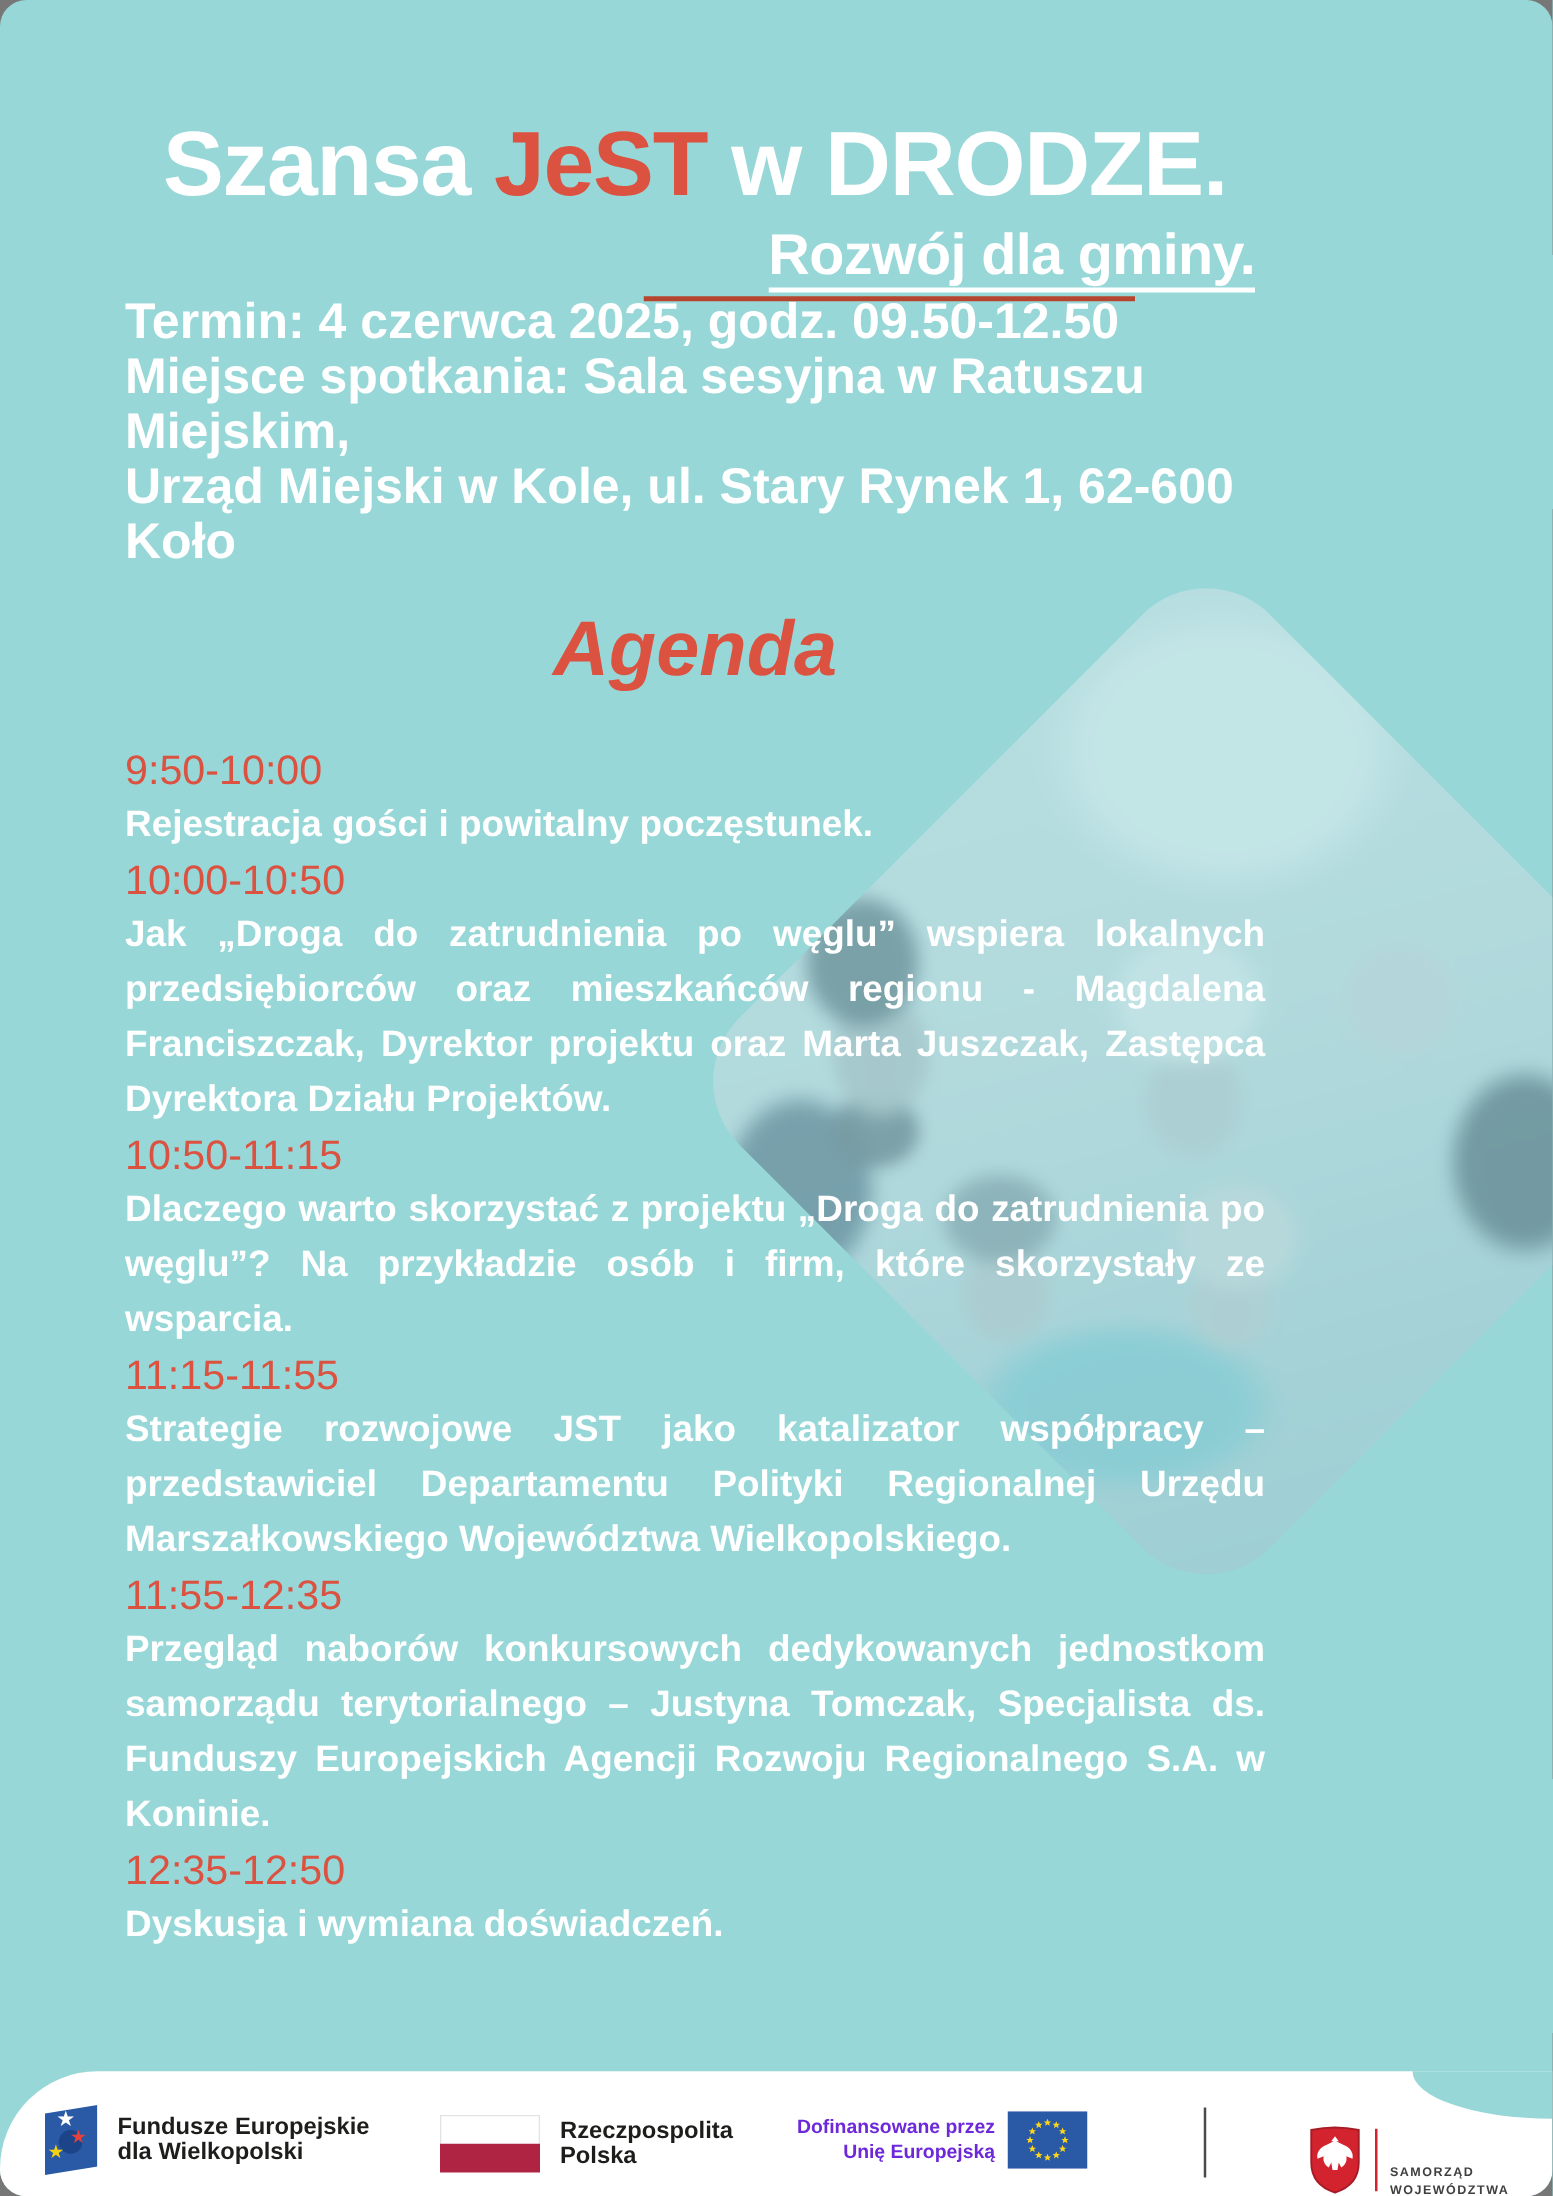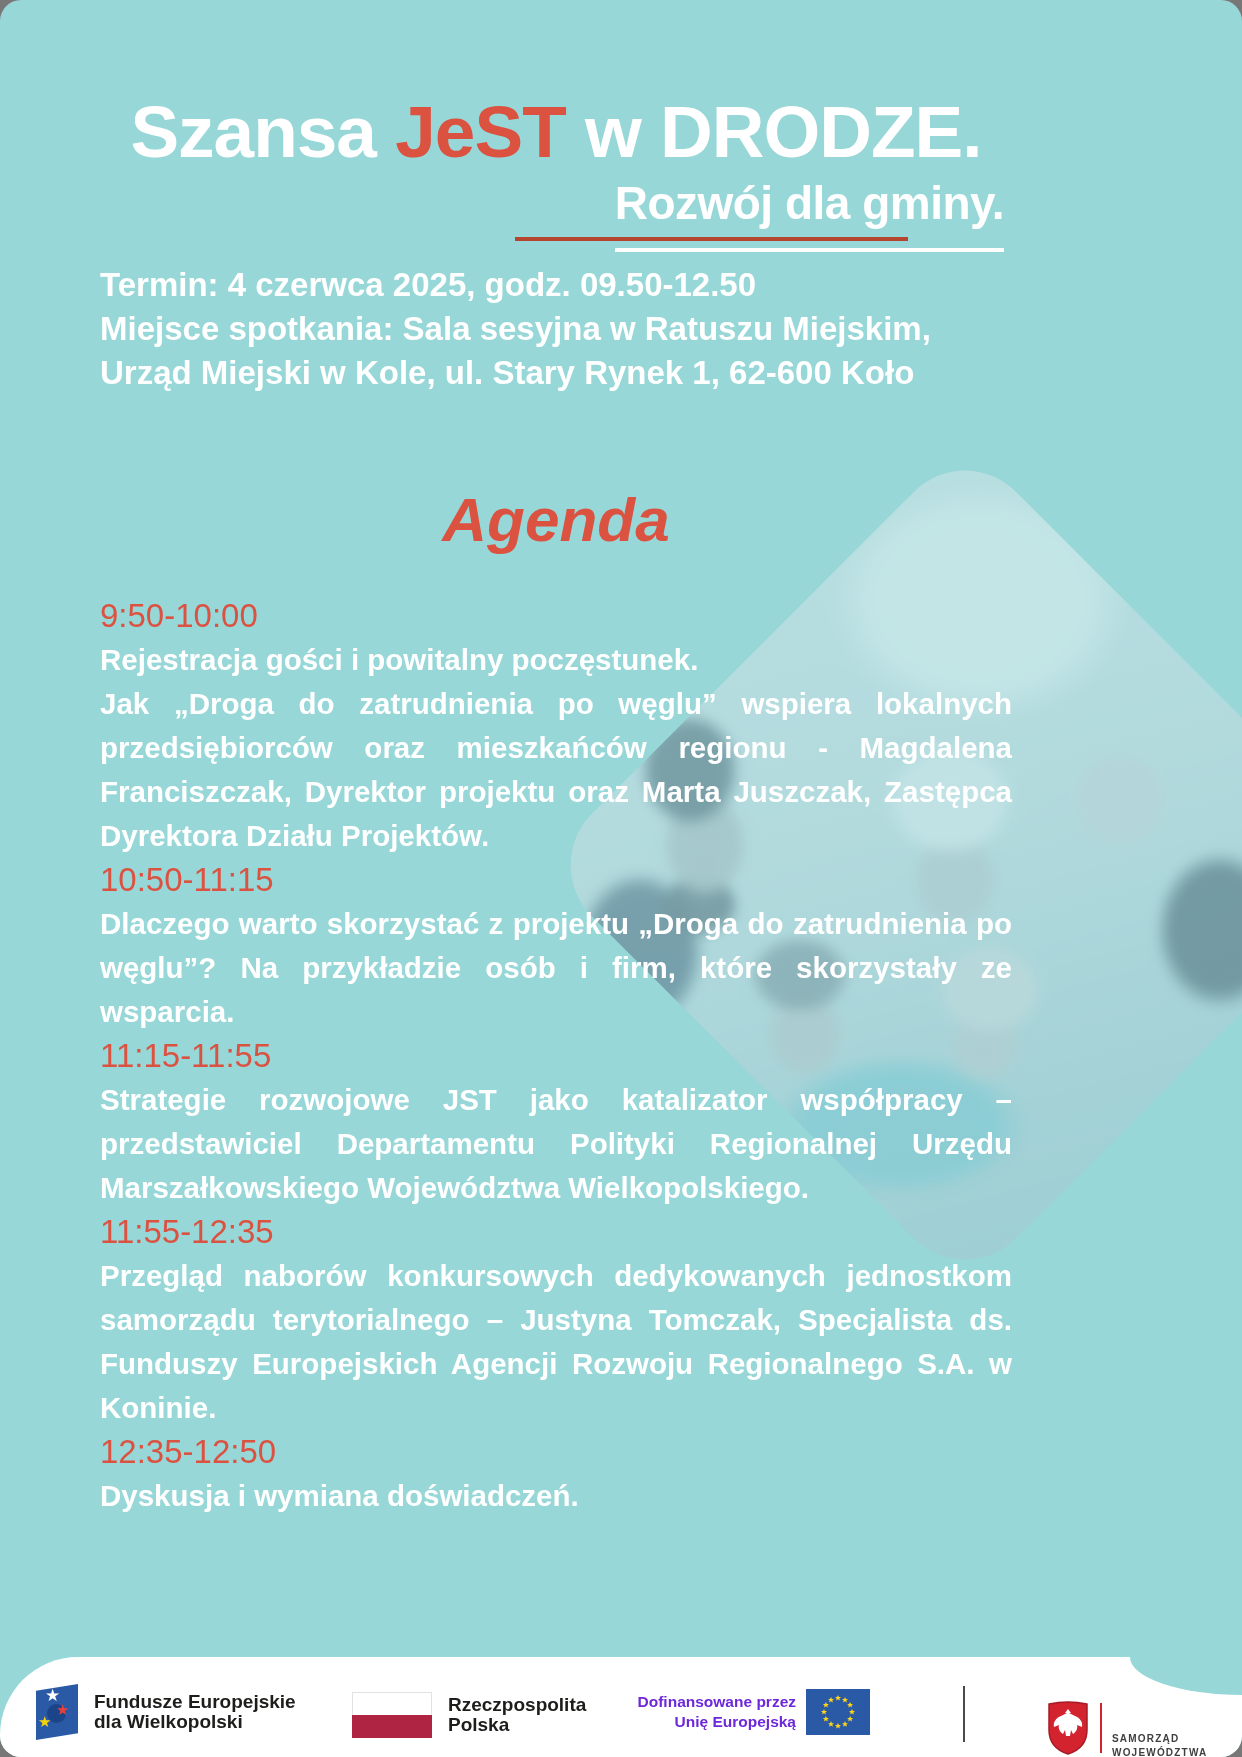--- a/index.html
+++ b/index.html
@@ -38,28 +38,28 @@
   .content{position:absolute; left:100px; top:0; width:912px; z-index:2;}
   .title-l1{
     position:absolute; left:0; top:90px; width:912px; text-align:center;
     font-size:73px; font-weight:700; color:#ffffff; letter-spacing:-1px; white-space:nowrap;
   }
   .title-l1 .accent{color:#dc5241;}
   .title-l2{
     position:absolute; left:0; top:176px; width:904px; text-align:right;
     font-size:46px; font-weight:700; color:#ffffff; letter-spacing:-0.5px;
   }
-  .title-l2 span{border-bottom:4px solid #ffffff; padding-bottom:19px;}
+  .title-l2 span{border-bottom:4px solid #ffffff; padding-bottom:1px;}
   .subtitle-underline{
     position:absolute; left:515px; top:237px; width:393px; height:4px;
     background:#b5452e; z-index:3;
   }
   .info-block{
-    position:absolute; left:0; top:263px; width:912px;
-    font-size:33px; font-weight:700; color:#ffffff; line-height:44px;
+    position:absolute; left:0; top:235px; width:912px;
+    font-size:40px; font-weight:700; color:#ffffff; line-height:44px;
   }
   .info-block p{margin:0;}
   .agenda-title{
     position:absolute; left:0; top:484px; width:912px; text-align:center;
     font-size:62px; font-weight:700; color:#dc5241;font-style:italic;
   }
   .agenda{position:absolute; left:0; top:594px; width:912px;}
   .agenda-time{
     font-size:33px; font-weight:400; color:#dc5241; line-height:44px;
   }
@@ -125,20 +125,21 @@
       <p>Termin: 4 czerwca 2025, godz. 09.50-12.50</p>
       <p>Miejsce spotkania: Sala sesyjna w Ratuszu Miejskim,</p>
       <p>Urząd Miejski w Kole, ul. Stary Rynek 1, 62-600 Koło</p>
     </div>
 
     <div class="agenda-title">Agenda</div>
 
     <div class="agenda">
       <div class="agenda-time">9:50-10:00</div>
       <p class="agenda-desc">Rejestracja gości i powitalny poczęstunek.</p>
+      <div class="agenda-time">10:00-10:50</div>
       <p class="agenda-desc">Jak „Droga do zatrudnienia po węglu” wspiera lokalnych przedsiębiorców oraz mieszkańców regionu - Magdalena Franciszczak, Dyrektor projektu oraz Marta Juszczak, Zastępca Dyrektora Działu Projektów.</p>
       <div class="agenda-time">10:50-11:15</div>
       <p class="agenda-desc">Dlaczego warto skorzystać z projektu „Droga do zatrudnienia po węglu”? Na przykładzie osób i firm, które skorzystały ze wsparcia.</p>
       <div class="agenda-time">11:15-11:55</div>
       <p class="agenda-desc">Strategie rozwojowe JST jako katalizator współpracy – przedstawiciel Departamentu Polityki Regionalnej Urzędu Marszałkowskiego Województwa Wielkopolskiego.</p>
       <div class="agenda-time">11:55-12:35</div>
       <p class="agenda-desc">Przegląd naborów konkursowych dedykowanych jednostkom samorządu terytorialnego – Justyna Tomczak, Specjalista ds. Funduszy Europejskich Agencji Rozwoju Regionalnego S.A. w Koninie.</p>
       <div class="agenda-time">12:35-12:50</div>
       <p class="agenda-desc">Dyskusja i wymiana doświadczeń.</p>
     </div>

